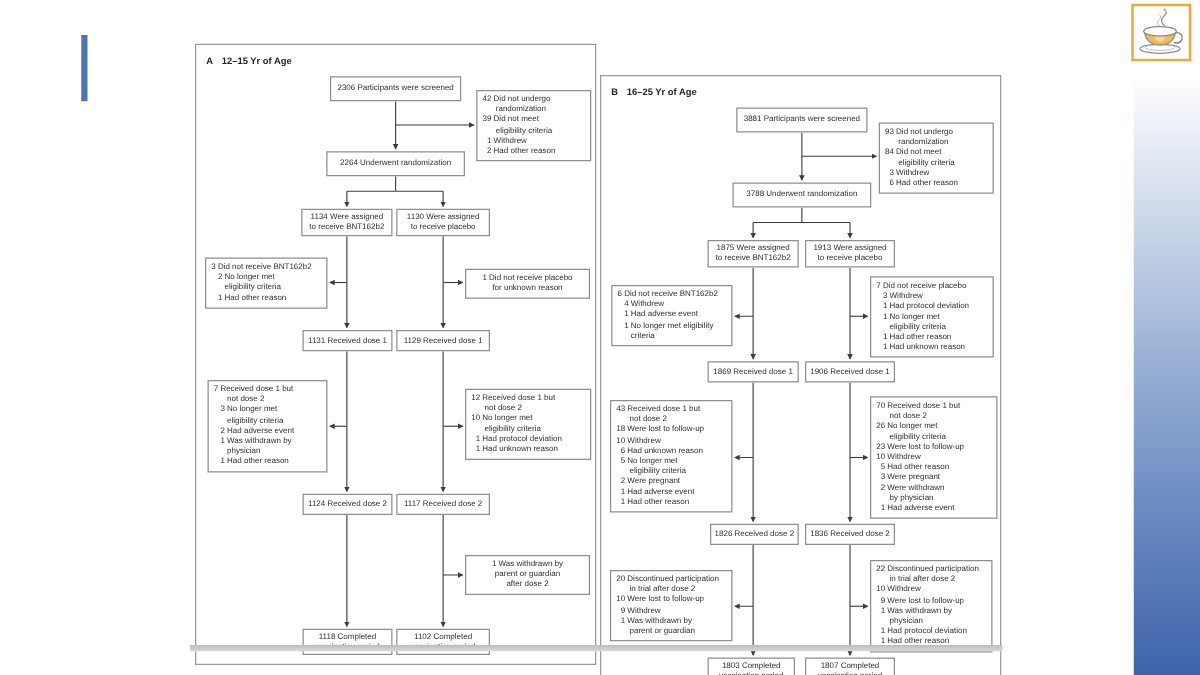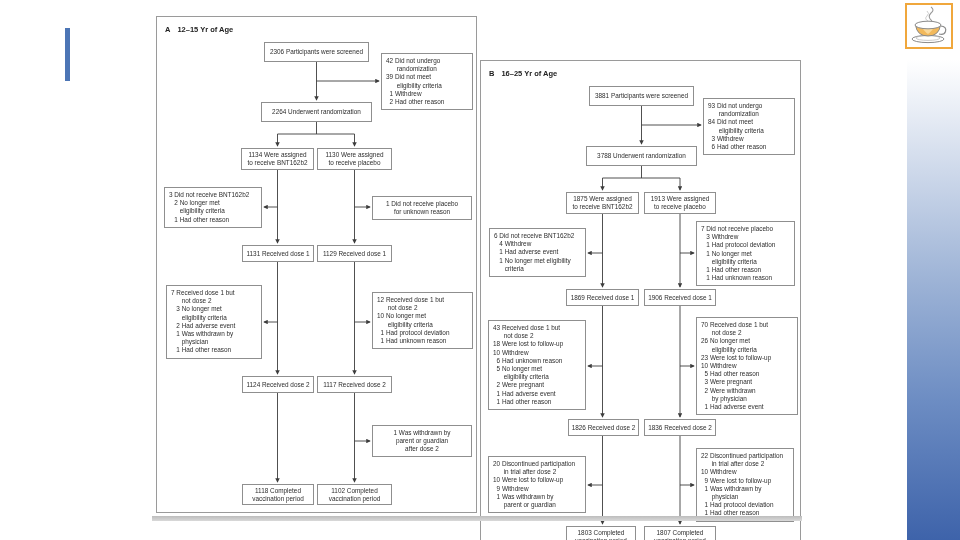--- a/index.html
+++ b/index.html
@@ -14,21 +14,21 @@
   
   .accent-bar{position:absolute;left:65px;top:28px;width:5px;height:53px;background:#4c75b5;}
 
   
   .logo-box{position:absolute;left:905px;top:3px;width:48px;height:46px;box-sizing:border-box;
     border:2px solid #f0a73c;background:#ffffff;z-index:5;}
 
   
   .panel{position:absolute;top:16px;width:321px;height:497px;box-sizing:border-box;
     border:1px solid #9a9a9a;background:#ffffff;}
-  #panel-a{left:156px;}
+  #panel-a{left:156px;margin-top:19px;}
   #panel-b{left:480px;margin-top:44px;}
   .fig-shadow{position:absolute;left:152px;top:516px;width:650px;height:5px;
     background:linear-gradient(180deg,#bdbdbd,#d9d9d9);}
 
   .panel-label{position:absolute;left:8px;top:8px;font-size:7.5px;font-weight:bold;color:#222;}
   .panel-label .ltr{margin-right:7px;}
 
   svg.lines{position:absolute;left:0;top:0;pointer-events:none;}
   .ln{stroke:#3c3c3c;stroke-width:0.9;fill:none;}
 

